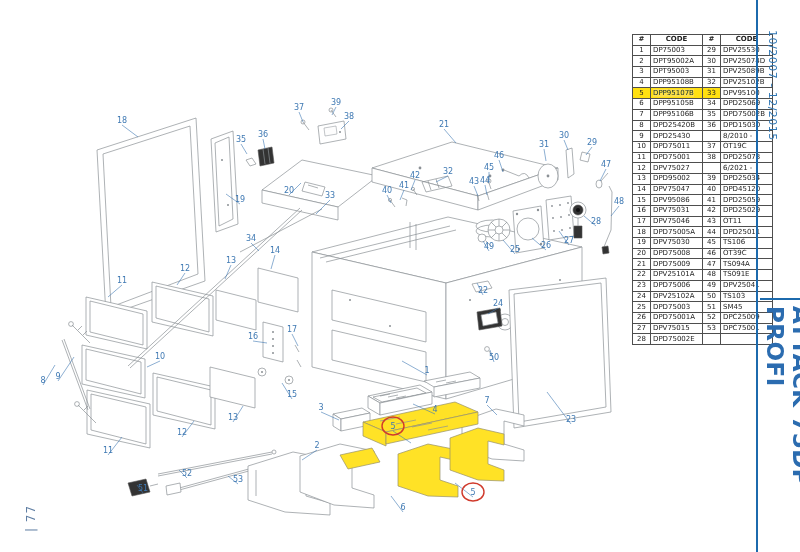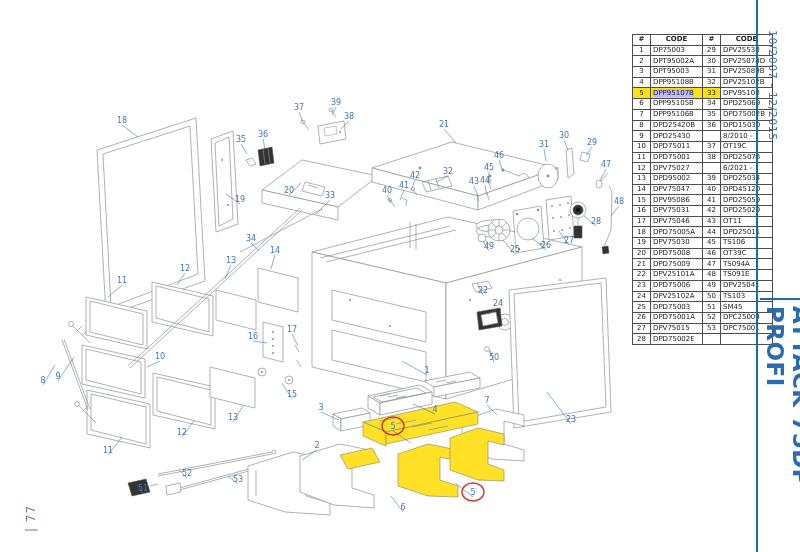--- a/index.html
+++ b/index.html
@@ -20,21 +20,21 @@
   
   .parts-table{position:absolute;left:632px;top:34px;border-collapse:collapse;
                font-size:7px;color:#222;background:#fff;}
   .parts-table td,.parts-table th{border:1px solid #4e4e4e;height:9.7px;padding:0 2px;
                line-height:9px;white-space:nowrap;}
   .parts-table th{font-weight:bold;text-align:center;padding:0 1px;}
   .col-num{width:13px;text-align:center;padding:0 1px;}
   .col-code{width:47px;text-align:left;margin-top:8px;}
   .hl td.col-num{background:#ffe011;}
   .hl td.code-hl{background:#ffe011;}
-  .sel{background:#c4b5fd;color:#0d2b33;}
+  .sel{background:#fde047;color:#0d2b33;}
   
   .vdivider{position:absolute;left:756px;top:0;width:2px;height:552px;background:#1c6aad;}
   .date-range{position:absolute;left:766px;top:30px;writing-mode:vertical-rl;
               color:#2f77b5;font-size:11px;letter-spacing:.5px;}
   .strip-line{position:absolute;left:760px;top:298px;width:40px;height:2px;background:#1c6aad;}
   .model-title{position:absolute;left:762px;top:306px;writing-mode:vertical-rl;
                color:#2b6cb0;font-size:23px;font-weight:600;letter-spacing:.5px;}
   
   .pagenum{position:absolute;left:24px;top:532px;transform:rotate(-90deg);
            transform-origin:0 0;color:#5f7ea3;font-size:12px;letter-spacing:1px;}

